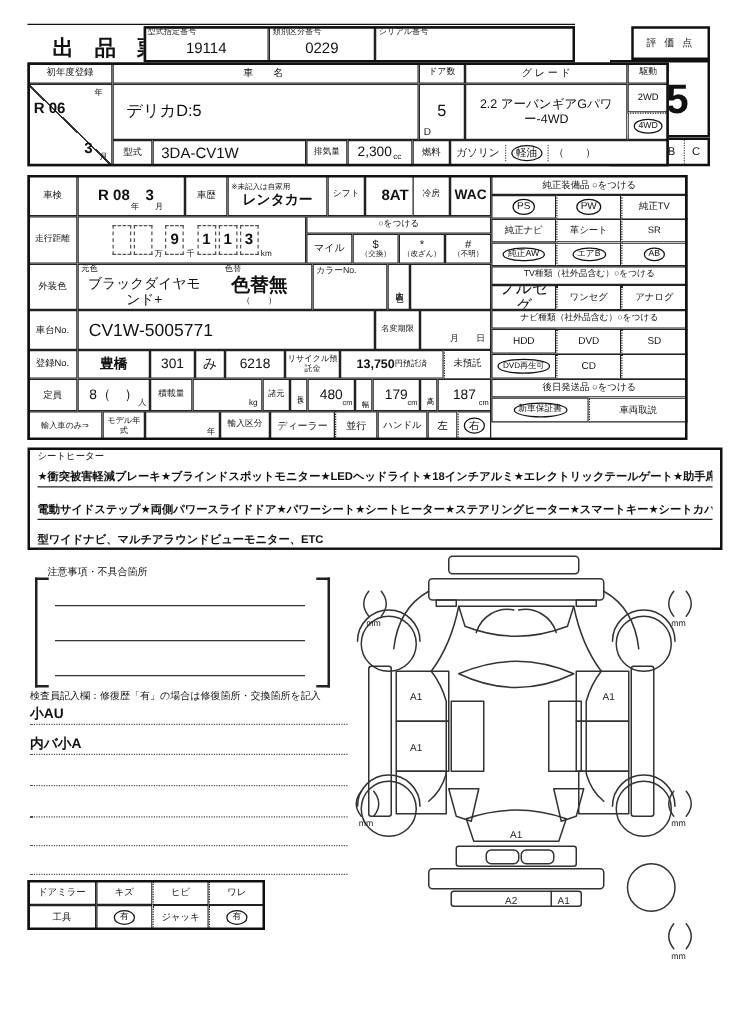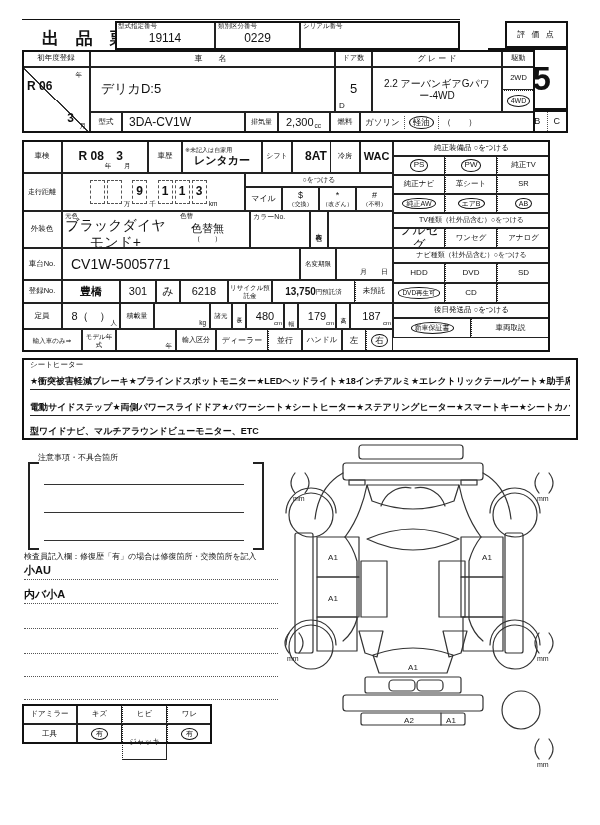--- a/index.html
+++ b/index.html
@@ -148,25 +148,25 @@
   </div>
   <div class="c" style="left:356px;top:187px;width:37px;height:24px;flex-direction:column">
     <span style="font-size:9px">#</span>
     <span style="font-size:6px">（不明）</span>
   </div>
 
   <div class="c" style="left:22px;top:211px;width:40px;height:37px;font-size:7.5px">外装色</div>
   <div class="c" style="left:62px;top:211px;width:188px;height:37px;justify-content:flex-start;padding:0">
     <div style="position:relative;width:104px;height:100%;display:flex;align-items:center">
       <span class="tag">元色</span>
-      <span style="font-size:14px;margin:8px 0 0 2px">ブラックダイヤモンド+</span>
+      <span style="font-size:11px;margin:8px 0 0 2px">ブラックダイヤモンド+</span>
     </div>
     <div style="position:relative;width:84px;height:100%;display:flex;flex-direction:column;align-items:center;justify-content:center">
       <span class="tag" style="left:14px">色替</span>
-      <span style="font-size:11px;font-weight:normal;margin-top:6px">色替無</span>
+      <span style="font-size:15px;font-weight:bold;margin-top:6px">色替無</span>
       <span style="font-size:7px">（　　）</span>
     </div>
   </div>
   <div class="c" style="left:250px;top:211px;width:60px;height:37px">
     <span class="tag" style="font-size:7px">カラーNo.</span>
   </div>
   <div class="c" style="left:310px;top:211px;width:18px;height:37px">
     <span class="vert" style="font-size:6.5px">内装色</span>
   </div>
   <div class="c" style="left:328px;top:211px;width:65px;height:37px"></div>
@@ -300,21 +300,21 @@
   <div class="dline" style="top:674px"></div>
 
   <div class="c" style="left:22px;top:704px;width:55px;height:20px;font-size:7.5px">ドアミラー</div>
   <div class="c" style="left:77px;top:704px;width:45px;height:20px;font-size:7.5px">キズ</div>
   <div class="c dl" style="left:122px;top:704px;width:45px;height:20px;font-size:7.5px">ヒビ</div>
   <div class="c dl" style="left:167px;top:704px;width:45px;height:20px;font-size:7.5px">ワレ</div>
   <div class="c" style="left:22px;top:724px;width:55px;height:20px;font-size:7.5px">工具</div>
   <div class="c" style="left:77px;top:724px;width:45px;height:20px;font-size:7px">
     <span class="circle">有</span>
   </div>
-  <div class="c dl" style="left:122px;top:724px;width:45px;height:36px;font-size:7.5px">ジャッキ</div>
+  <div class="c dl" style="left:122px;top:724px;width:45px;height:20px;font-size:7.5px">ジャッキ</div>
   <div class="c dl" style="left:167px;top:724px;width:45px;height:20px;font-size:7px">
     <span class="circle">有</span>
   </div>
   <div class="o2" style="left:22px;top:704px;width:190px;height:40px"></div>
 
   <svg style="position:absolute;left:281px;top:443px" width="296" height="360" viewBox="0 0 296 360">
     <g stroke="#333" stroke-width="1.2" fill="none" stroke-linejoin="round" stroke-linecap="round">
 
       <g>
         <path d="M14,30 q-4,5 -4,10 q0,5 4,10"></path>

